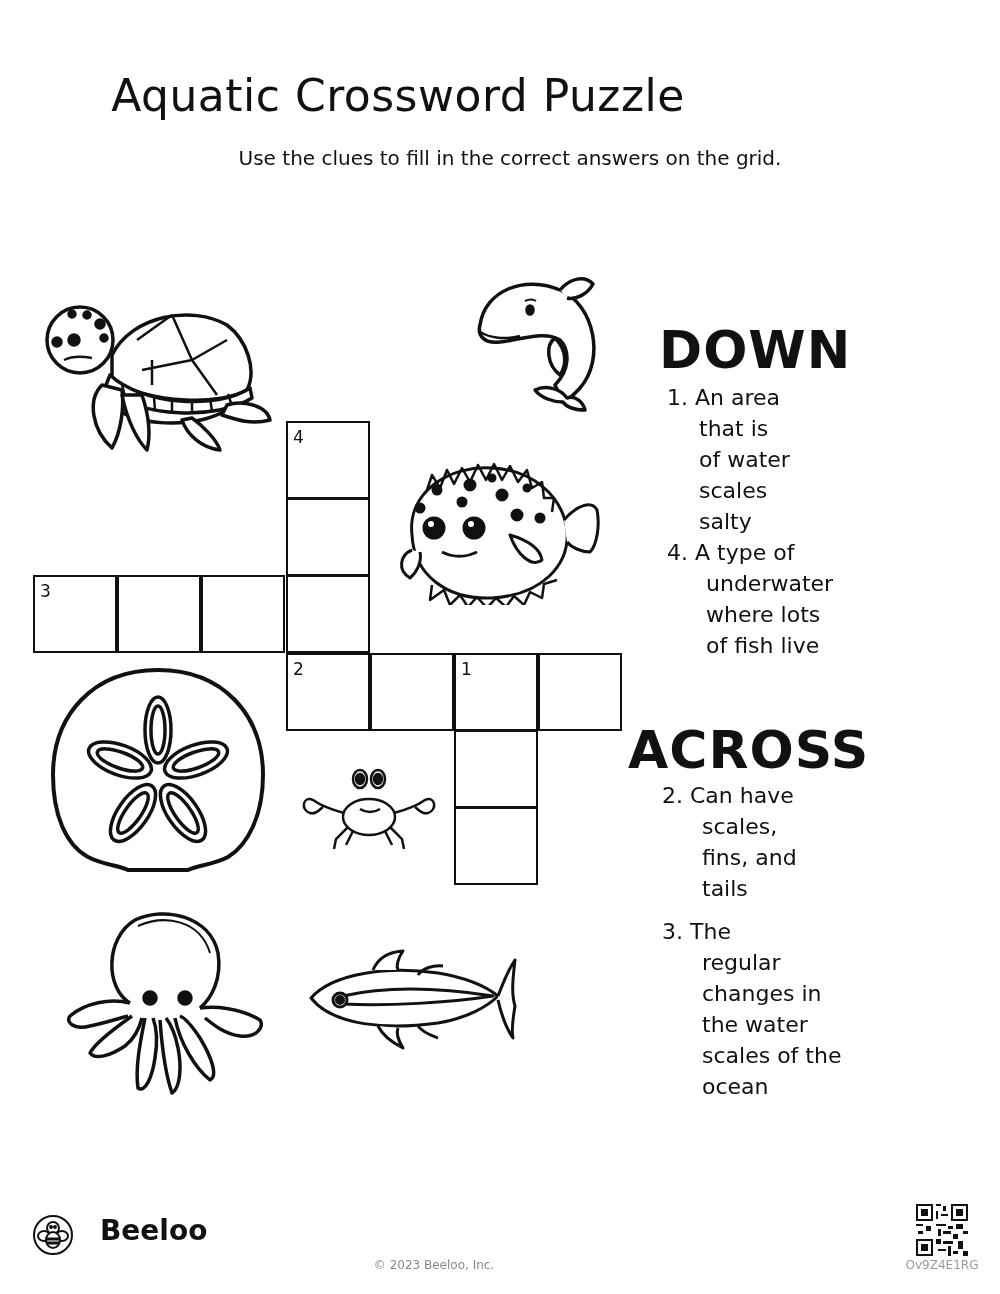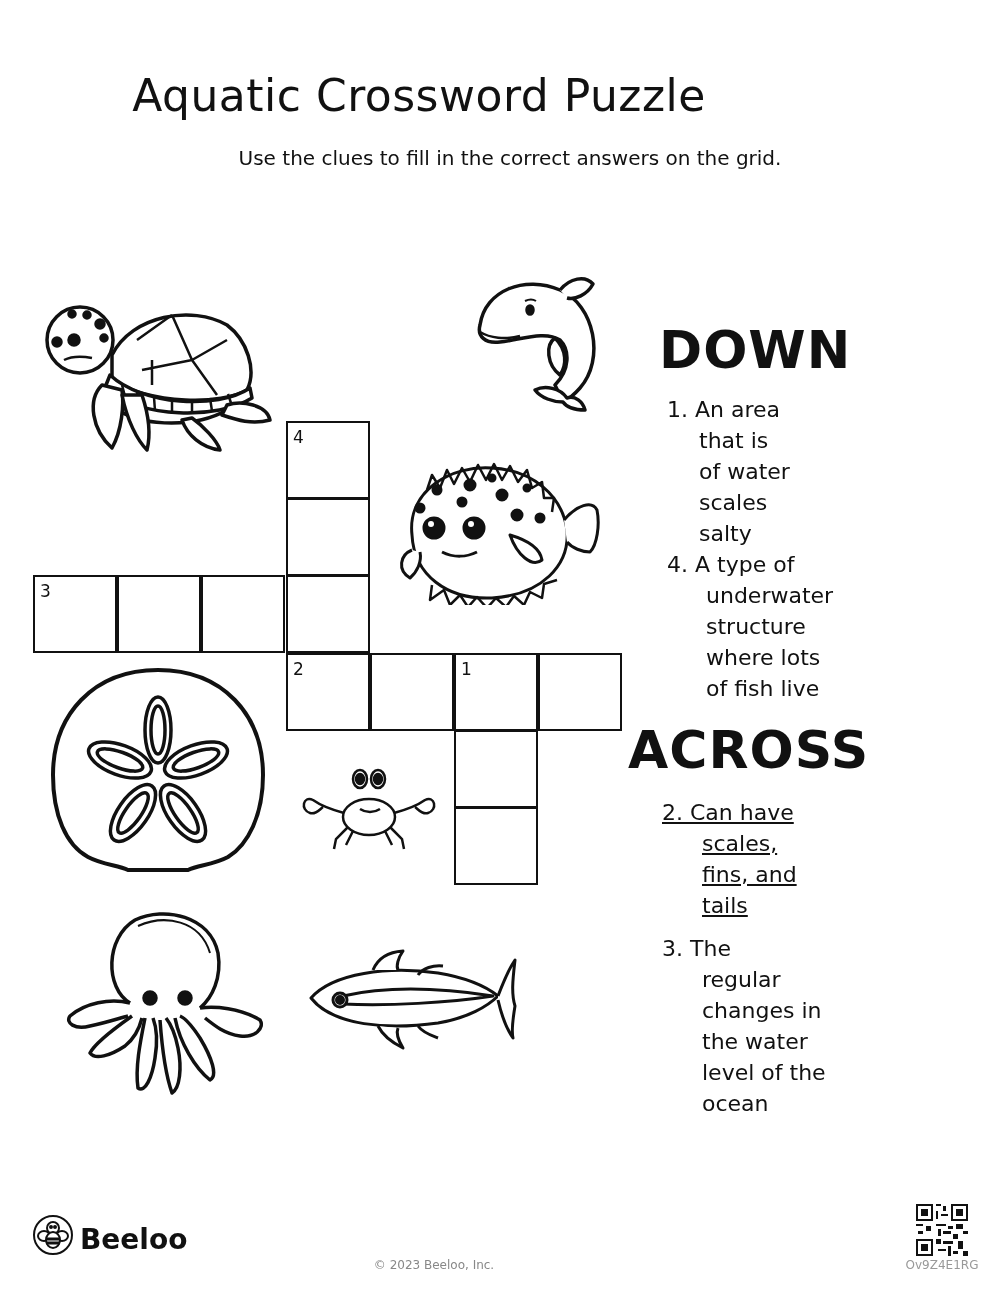--- a/index.html
+++ b/index.html
@@ -1,28 +1,28 @@
 <!DOCTYPE html>
 <html><head>
 <meta charset="utf-8">
 <style>
   html, body { margin:0; padding:0; background:#ffffff; }
   body { width:1000px; height:1294px; position:relative; overflow:hidden; color:#111; font-family:"DejaVu Sans", sans-serif; }
-  .title { position:absolute; left:0; width:796px; top:70px; text-align:center; font-size:44px; font-weight:normal; letter-spacing:0.5px;padding-left:21px; }
+  .title { position:absolute; left:0; width:796px; top:70px; text-align:center; font-size:44px; font-weight:normal; letter-spacing:0.5px; }
   .subtitle { position:absolute; left:0; width:1000px; top:146px; text-align:center; font-size:20px;margin-left:10px; }
   .grid-cell { position:absolute; width:84px; height:78px; border:2px solid #111; box-sizing:border-box; background:#fff; }
   .cell-num { position:absolute; left:5px; top:4px; font-size:17px; font-family:"DejaVu Sans", sans-serif; }
   .clues { position:absolute; left:659px; font-family:"DejaVu Sans", sans-serif; }
   .clue-heading { font-size:52px; font-weight:bold; line-height:56px; letter-spacing:1px; }
   .clue { font-size:22px; line-height:31px; }
   .clue-line { display:block; }
   .clue-line.indent { padding-left:40px; }
   .clue-line.indent2 { padding-left:47px; }
   .illus { position:absolute; }
-  .footer-logo { position:absolute; left:32px; top:1214px; display:flex; align-items:flex-end; gap:6px; }
+  .footer-logo { position:absolute; left:32px; top:1214px; display:flex; align-items:flex-start; gap:26px; }
   .footer-logo-text { font-size:28px; font-weight:bold; }
   .copyright { position:absolute; left:0; width:868px; top:1258px; text-align:center; font-size:12px; color:#888; }
   .qr { position:absolute; left:916px; top:1204px; width:52px; height:52px; }
   .qr-code { position:absolute; left:900px; top:1258px; width:84px; text-align:center; font-size:12px; color:#999; }
 </style>
 </head>
 <body>
 
 <div class="title">Aquatic Crossword Puzzle</div>
 <div class="subtitle">Use the clues to fill in the correct answers on the grid.</div>
@@ -45,50 +45,49 @@
   <div class="grid-cell" style="left:454px;top:653px;">
       <span class="cell-num">1</span>
     </div>
   <div class="grid-cell" style="left:538px;top:653px;"></div>
   <div class="grid-cell" style="left:454px;top:730px;"></div>
   <div class="grid-cell" style="left:454px;top:807px;"></div>
 </div>
 
 <div class="clues" style="top:322px;">
   <div class="clue-heading">DOWN</div>
-  <div class="clue" style="margin-top:16px;">
+  <div class="clue" style="margin-top:4px;">
     <span class="clue-line" style="padding-left:8px;"><span>1.</span> <span>An area</span></span>
     <span class="clue-line indent">that is</span>
     <span class="clue-line indent">of water</span>
     <span class="clue-line indent">scales</span>
     <span class="clue-line indent">salty</span>
   </div>
   <div class="clue">
     <span class="clue-line" style="padding-left:8px;"><span>4.</span> <span>A type of</span></span>
     <span class="clue-line indent2">underwater</span>
-    <span class="clue-line indent2">structure</span>
     <span class="clue-line indent2">where lots</span>
     <span class="clue-line indent2">of fish live</span>
   </div>
 </div>
 
 <div class="clues" style="top:722px; left:628px;">
   <div class="clue-heading">ACROSS</div>
-  <div class="clue" style="margin-top:19px;text-decoration:underline;">
+  <div class="clue" style="margin-top:2px;">
     <span class="clue-line" style="padding-left:34px;"><span>2.</span> <span>Can have</span></span>
     <span class="clue-line" style="padding-left:74px;">scales,</span>
     <span class="clue-line" style="padding-left:74px;">fins, and</span>
     <span class="clue-line" style="padding-left:74px;">tails</span>
   </div>
   <div class="clue">
     <span class="clue-line" style="padding-left:34px;margin-top:12px;"><span>3.</span> <span>The</span></span>
     <span class="clue-line" style="padding-left:74px;">regular</span>
     <span class="clue-line" style="padding-left:74px;">changes in</span>
     <span class="clue-line" style="padding-left:74px;">the water</span>
-    <span class="clue-line" style="padding-left:74px;">level of the</span>
+    <span class="clue-line" style="padding-left:74px;">scales of the</span>
     <span class="clue-line" style="padding-left:74px;">ocean</span>
   </div>
 </div>
 
 <svg class="illus" style="left:42px;top:300px;" width="236" height="155" viewBox="0 0 236 155" fill="none" stroke="#111" stroke-width="3.5" stroke-linejoin="round">
   <path d="M70 55 C90 15 150 5 185 25 C205 40 215 70 205 90 C180 105 110 105 70 80 Z" fill="#fff"></path>
   <path d="M95 40 L130 15 M130 15 L150 60 M100 70 L150 60 L185 40 M150 60 L175 95 M110 85 L110 60" stroke-width="2.5"></path>
   <path d="M68 75 C100 105 175 110 208 88 L210 98 C175 120 100 118 62 90 Z" fill="#fff"></path>
   <path d="M80 85 L84 100 M95 92 L98 107 M112 97 L113 111 M130 100 L130 114 M150 100 L150 114 M168 98 L170 111 M186 94 L190 106" stroke-width="2.5"></path>
   <path d="M75 108 C90 125 150 130 185 110"></path>

